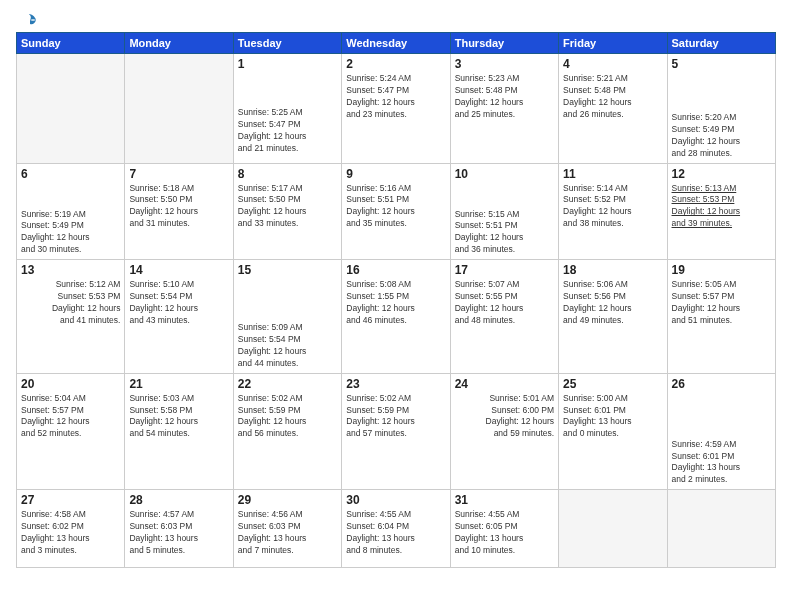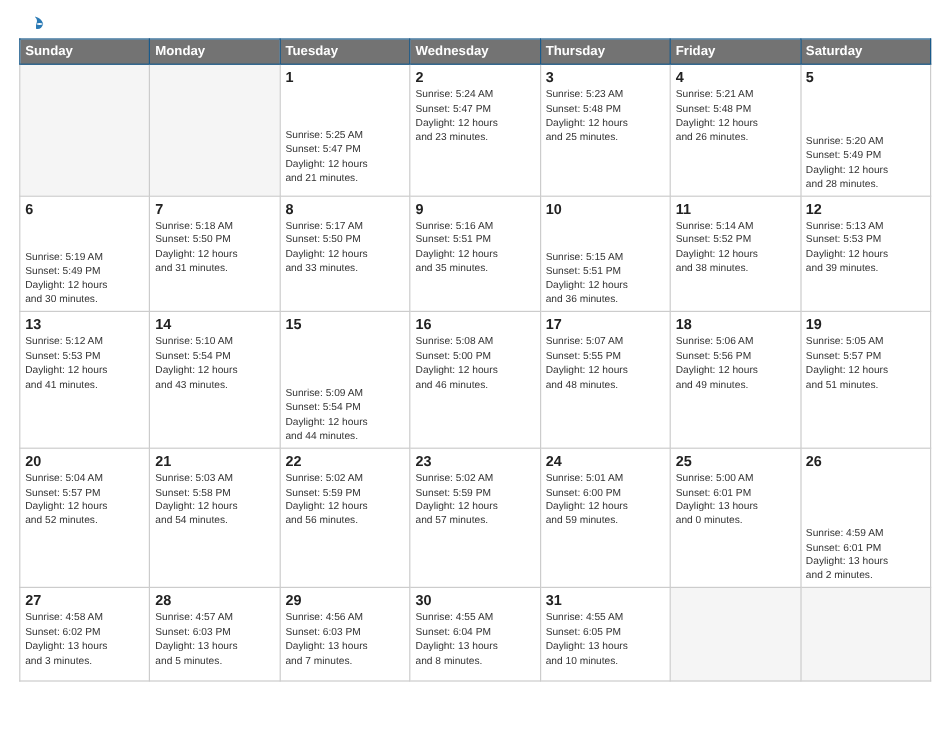--- a/index.html
+++ b/index.html
@@ -43,21 +43,21 @@
     .location {
       font-size: 14px;
       color: #444;
     }
     .calendar {
       width: 100%;
       border-collapse: collapse;
       table-layout: fixed;
     }
     .calendar th {
-      background: #737373;
+      background: #1d4ed8;
       color: #fff;
       font-size: 11px;
       font-weight: bold;
       padding: 4px 4px;
       text-align: left;
       border: 1px solid #1a5a8a;
     }
     .calendar td {
       border: 1px solid #ccc;
       vertical-align: top;
@@ -194,30 +194,30 @@
           </td>
           <td>
             <span class="day-number">11</span>
             <div class="day-info" style="white-space: pre-line;">Sunrise: 5:14 AM
 Sunset: 5:52 PM
 Daylight: 12 hours
 and 38 minutes.</div>
           </td>
           <td>
             <span class="day-number">12</span>
-            <div class="day-info" style="white-space: pre-line;">Sunrise: 5:13 AM
+            <div class="day-info" style="white-space: pre-line; text-decoration: underline;">Sunrise: 5:13 AM
 Sunset: 5:53 PM
 Daylight: 12 hours
 and 39 minutes.</div>
           </td>
         </tr>
         <tr>
           <td>
             <span class="day-number">13</span>
-            <div class="day-info" style="white-space: pre-line;">Sunrise: 5:12 AM
+            <div class="day-info" style="white-space: pre-line; text-align: right;">Sunrise: 5:12 AM
 Sunset: 5:53 PM
 Daylight: 12 hours
 and 41 minutes.</div>
           </td>
           <td>
             <span class="day-number">14</span>
             <div class="day-info" style="white-space: pre-line;">Sunrise: 5:10 AM
 Sunset: 5:54 PM
 Daylight: 12 hours
 and 43 minutes.</div>
@@ -225,21 +225,21 @@
           <td>
             <span class="day-number">15</span>
             <div class="day-info" style="white-space: pre-line; margin-top: 45px;">Sunrise: 5:09 AM
 Sunset: 5:54 PM
 Daylight: 12 hours
 and 44 minutes.</div>
           </td>
           <td>
             <span class="day-number">16</span>
             <div class="day-info" style="white-space: pre-line;">Sunrise: 5:08 AM
-Sunset: 5:00 PM
+Sunset: 1:55 PM
 Daylight: 12 hours
 and 46 minutes.</div>
           </td>
           <td>
             <span class="day-number">17</span>
             <div class="day-info" style="white-space: pre-line;">Sunrise: 5:07 AM
 Sunset: 5:55 PM
 Daylight: 12 hours
 and 48 minutes.</div>
           </td>
@@ -282,21 +282,21 @@
           </td>
           <td>
             <span class="day-number">23</span>
             <div class="day-info" style="white-space: pre-line;">Sunrise: 5:02 AM
 Sunset: 5:59 PM
 Daylight: 12 hours
 and 57 minutes.</div>
           </td>
           <td>
             <span class="day-number">24</span>
-            <div class="day-info" style="white-space: pre-line;">Sunrise: 5:01 AM
+            <div class="day-info" style="white-space: pre-line; text-align: right;">Sunrise: 5:01 AM
 Sunset: 6:00 PM
 Daylight: 12 hours
 and 59 minutes.</div>
           </td>
           <td>
             <span class="day-number">25</span>
             <div class="day-info" style="white-space: pre-line;">Sunrise: 5:00 AM
 Sunset: 6:01 PM
 Daylight: 13 hours
 and 0 minutes.</div>

